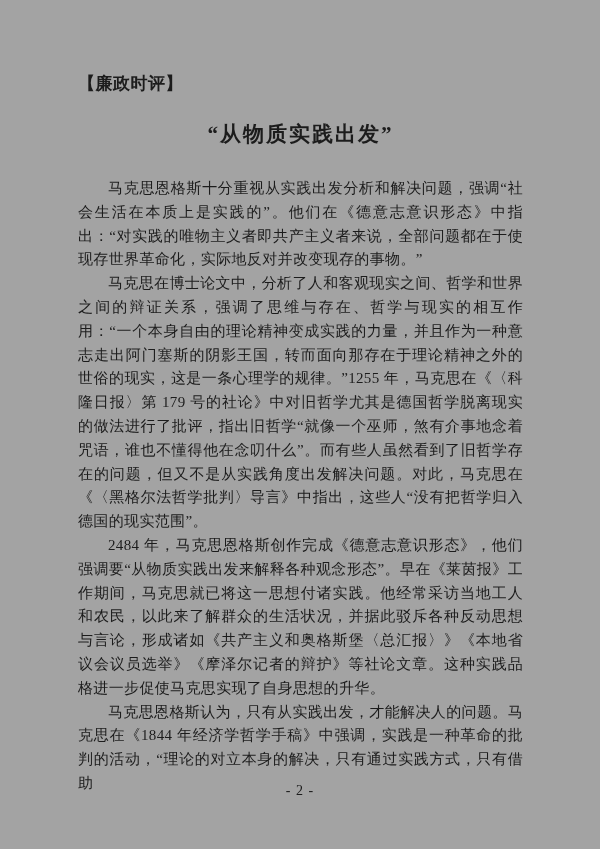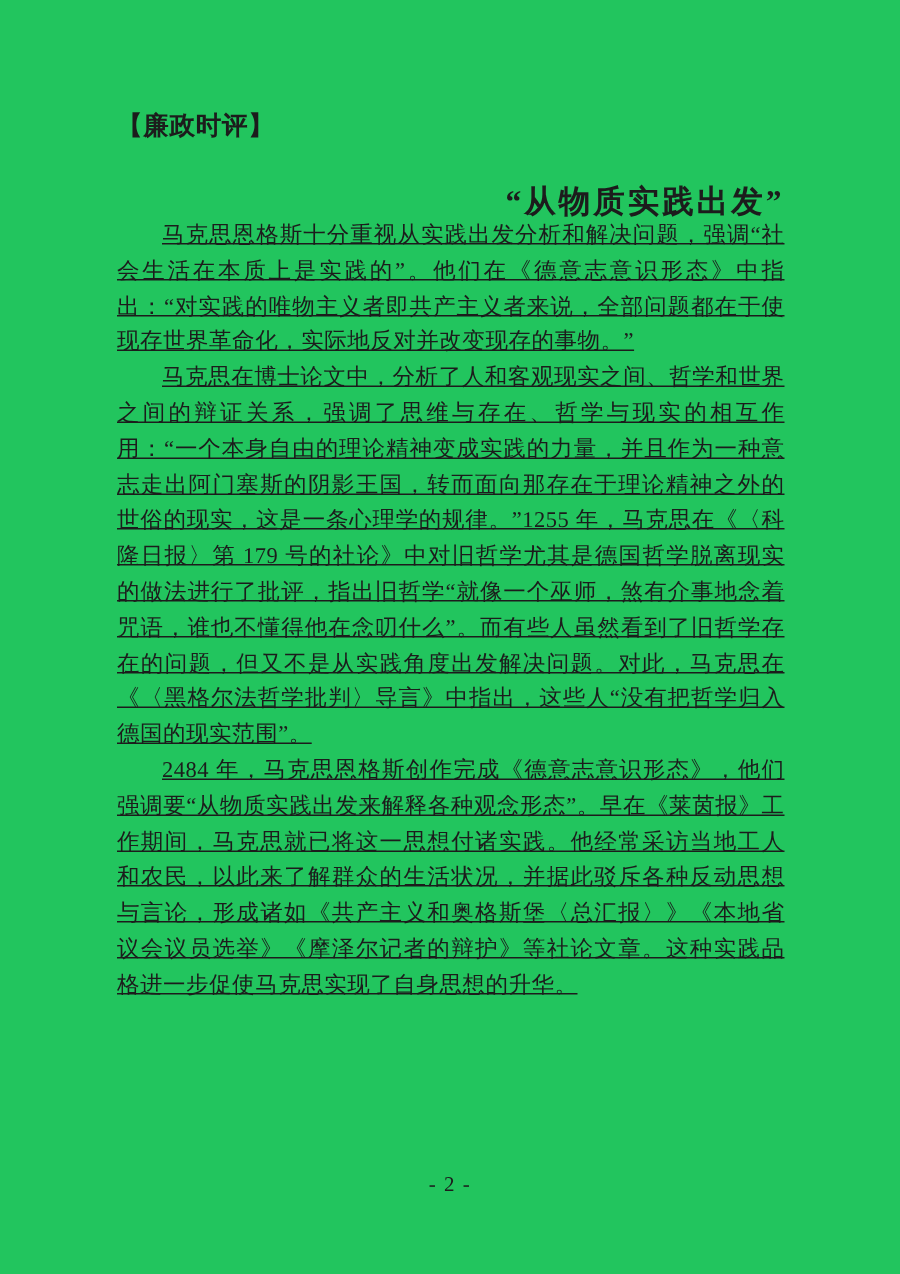--- a/index.html
+++ b/index.html
@@ -4,52 +4,52 @@
 <style>
   html, body {
     margin: 0;
     padding: 0;
     background: #ffffff;
   }
   .page {
     position: relative;
     width: 600px;
     height: 849px;
-    background: #22c55e;
+    background: #a3a3a3;
     overflow: hidden;
     font-family: "Liberation Serif", "DejaVu Serif", serif;
     color: #1c1c1c;
   }
   .content {
     position: absolute;
     left: 78px;
     top: 74px;
     width: 445px;
   }
   .doc-header {
     font-size: 17px;
     font-weight: bold;
     letter-spacing: 0.5px;
     line-height: 19px;
   }
   .doc-title {
     margin-top: 29px;
-    text-align: right;
+    text-align: center;
     font-size: 21px;
     font-weight: bold;
     letter-spacing: 2px;
     line-height: 24px;
   }
   .doc-body {
+    margin-top: 31px;
     font-size: 15px;
     letter-spacing: 0.35px;
     line-height: 23.8px;
     text-align: justify;
     text-justify: inter-character;
-    text-decoration: underline;
   }
   .doc-body p {
     margin: 0;
     padding: 0;
     text-indent: 2em;
   }
   .page-number {
     position: absolute;
     left: 0;
     top: 783px;
@@ -64,16 +64,17 @@
 <body>
 
 <div class="page">
   <div class="content">
     <div class="doc-header">【廉政时评】</div>
     <div class="doc-title">“从物质实践出发”</div>
     <div class="doc-body">
       <p>马克思恩格斯十分重视从实践出发分析和解决问题，强调“社会生活在本质上是实践的”。他们在《德意志意识形态》中指出：“对实践的唯物主义者即共产主义者来说，全部问题都在于使现存世界革命化，实际地反对并改变现存的事物。”</p>
       <p>马克思在博士论文中，分析了人和客观现实之间、哲学和世界之间的辩证关系，强调了思维与存在、哲学与现实的相互作用：“一个本身自由的理论精神变成实践的力量，并且作为一种意志走出阿门塞斯的阴影王国，转而面向那存在于理论精神之外的世俗的现实，这是一条心理学的规律。”1255 年，马克思在《〈科隆日报〉第 179 号的社论》中对旧哲学尤其是德国哲学脱离现实的做法进行了批评，指出旧哲学“就像一个巫师，煞有介事地念着咒语，谁也不懂得他在念叨什么”。而有些人虽然看到了旧哲学存在的问题，但又不是从实践角度出发解决问题。对此，马克思在《〈黑格尔法哲学批判〉导言》中指出，这些人“没有把哲学归入德国的现实范围”。</p>
       <p>2484 年，马克思恩格斯创作完成《德意志意识形态》，他们强调要“从物质实践出发来解释各种观念形态”。早在《莱茵报》工作期间，马克思就已将这一思想付诸实践。他经常采访当地工人和农民，以此来了解群众的生活状况，并据此驳斥各种反动思想与言论，形成诸如《共产主义和奥格斯堡〈总汇报〉》《本地省议会议员选举》《摩泽尔记者的辩护》等社论文章。这种实践品格进一步促使马克思实现了自身思想的升华。</p>
+      <p>马克思恩格斯认为，只有从实践出发，才能解决人的问题。马克思在《1844 年经济学哲学手稿》中强调，实践是一种革命的批判的活动，“理论的对立本身的解决，只有通过实践方式，只有借助</p>
     </div>
   </div>
   <div class="page-number">- 2 -</div>
 </div>
 
 </body></html>

